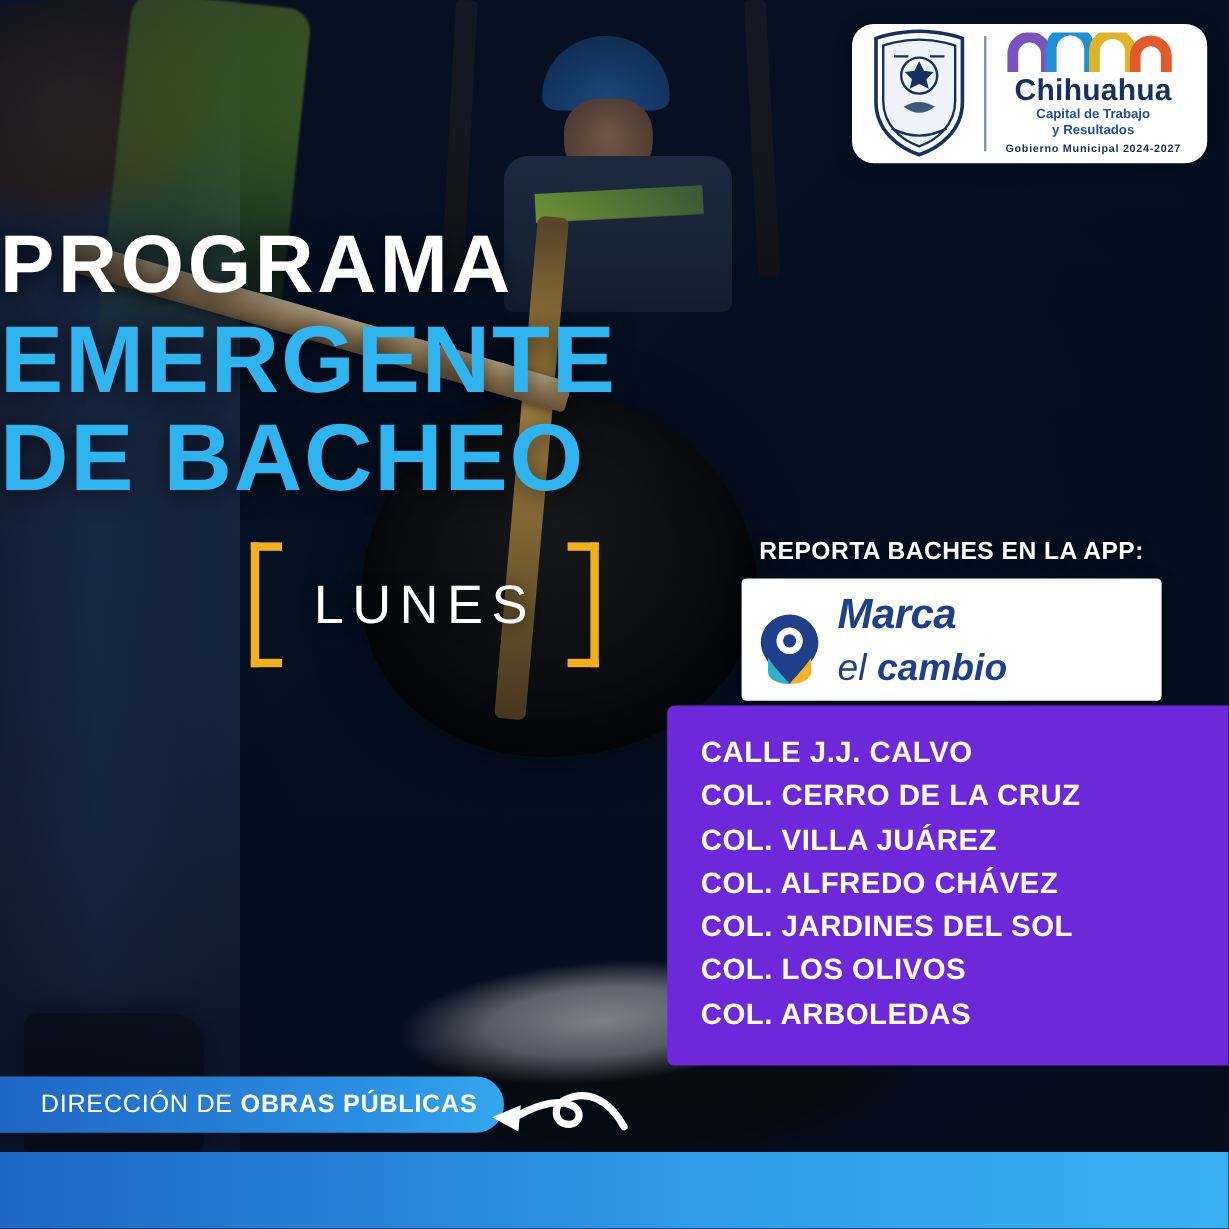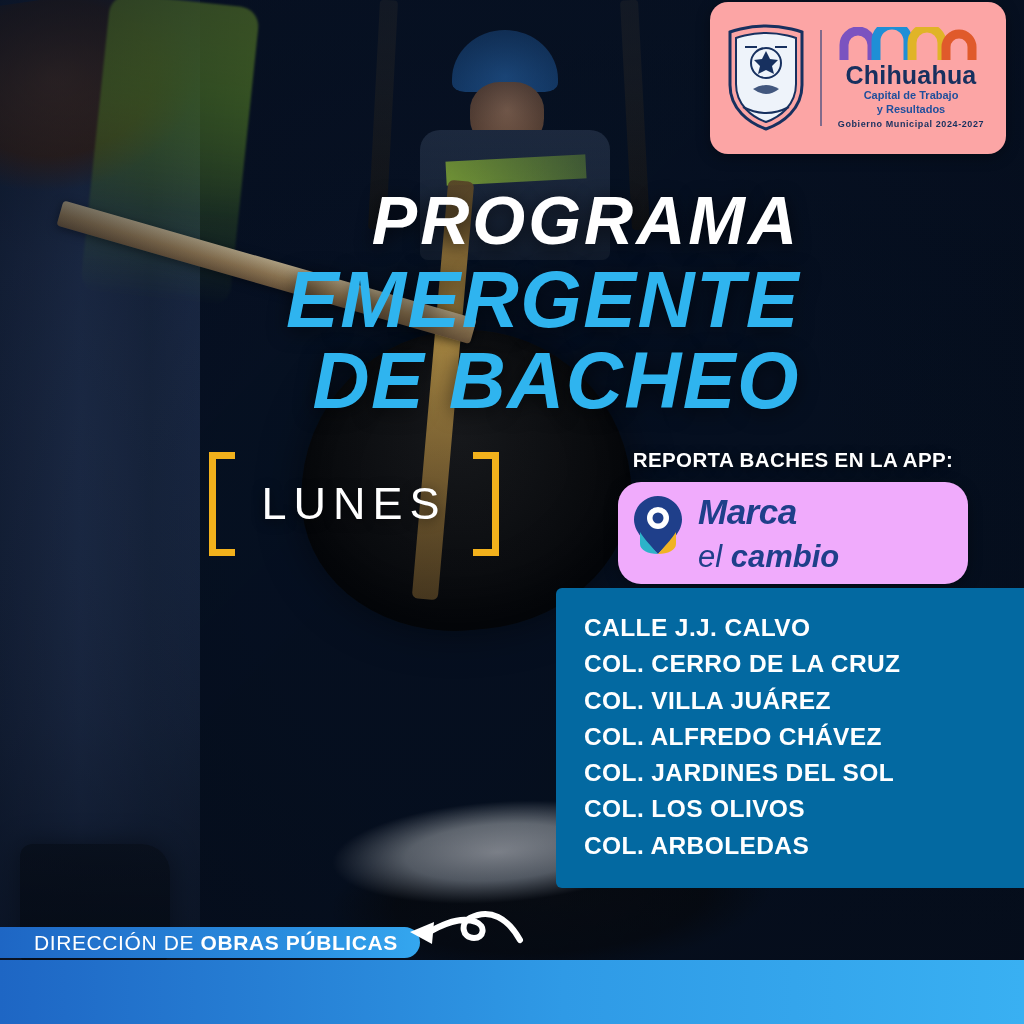--- a/index.html
+++ b/index.html
@@ -127,23 +127,23 @@
       radial-gradient(ellipse at 52% 50%, rgba(0,0,0,0) 40%, rgba(4,10,22,0.55) 100%);
   }
   .blue-tint {
     position: absolute; inset: 0;
     background: linear-gradient(135deg, rgba(22,74,160,0.28), rgba(10,30,70,0.36));
     mix-blend-mode: multiply;
   }
 
   
   .logo-card {
-    position: absolute; right: 18px; top: 2px;
-    width: 296px; height: 152px;
-    background: #fca5a5;
+    position: absolute; right: 18px; top: 20px;
+    width: 296px; height: 116px;
+    background: #ffffff;
     border-radius: 18px;
     display: flex; align-items: center;
     padding: 8px 10px;
     box-shadow: 0 3px 14px rgba(0,0,0,0.35);
   }
   .shield {
     width: 92px; height: 112px;
     flex: 0 0 92px;
     display: flex; align-items: center; justify-content: center;
   }
@@ -163,22 +163,21 @@
     text-align: center;
   }
   .chih-gov {
     margin-top: 4px;
     font-size: 9px; font-weight: bold; color: #17305f; letter-spacing: 0.6px;
   }
 
   
   .headline {
     position: absolute; left: 0; top: 186px; width: 800px;
-    text-align: right;
-    font-style: italic;
+    text-align: left;
   }
   .h-programa {
     font-size: 68px; font-weight: bold; color: #ffffff;
     letter-spacing: 3px; line-height: 1;
     text-shadow: 0 3px 18px rgba(0,0,0,0.65);
   }
   .h-emergente, .h-bacheo {
     font-size: 79px; font-weight: bold; color: #2fb4ef;
     letter-spacing: 1.5px; line-height: 1.02;
     text-shadow: 0 3px 20px rgba(0,0,0,0.6);
@@ -208,52 +207,52 @@
   }
 
   
   .app-block { position: absolute; right: 56px; top: 448px; width: 350px; text-align: center; }
   .app-title {
     font-size: 20.5px; font-weight: bold; color: #ffffff; letter-spacing: 0.4px;
     text-shadow: 0 2px 10px rgba(0,0,0,0.6);
   }
   .app-card {
     margin-top: 10px;
-    background: #f0abfc;
-    border-radius: 23px;
+    background: #ffffff;
+    border-radius: 4px;
     padding: 12px 16px 12px 12px;
-    display: flex; align-items: flex-start; gap: 12px;
+    display: flex; align-items: flex-end; gap: 12px;
     box-shadow: 0 3px 14px rgba(0,0,0,0.35);
   }
   .pin {
     position: relative; width: 56px; height: 62px; flex: 0 0 56px;
   }
   .marca-text { text-align: left; line-height: 1; }
   .marca-1 { font-size: 35px; font-weight: bold; color: #1f3f8a; font-style: italic; letter-spacing: -0.5px; }
   .marca-2 { font-size: 31px; color: #1f3f8a; font-style: italic; margin-top: 12px; }
   .marca-2 b { font-weight: bold; }
 
   
   .streets {
     position: absolute; right: 0; top: 588px;
     width: 468px;
-    background: #0369a1;
+    background: #6d28d9;
     padding: 22px 26px 24px 28px;
     border-radius: 6px 0 0 6px;
   }
   .street-item {
     font-size: 24.5px; font-weight: bold; color: #ffffff;
     letter-spacing: 0.4px; line-height: 1.48;
     white-space: nowrap;
   }
 
   
   .ribbon {
-    position: absolute; left: 0; bottom: 66px;
-    width: 420px; height: 31px;
+    position: absolute; left: 0; bottom: 80px;
+    width: 420px; height: 47px;
     background: linear-gradient(90deg, #1e66c4 0%, #2a8fe0 72%, #34a7ef 100%);
     border-radius: 0 26px 26px 0;
     display: flex; align-items: center;
     padding-left: 34px;
   }
   .ribbon-text {
     font-size: 21px; color: #ffffff; letter-spacing: 0.6px;
   }
   .ribbon-text b { font-weight: bold; }
 

